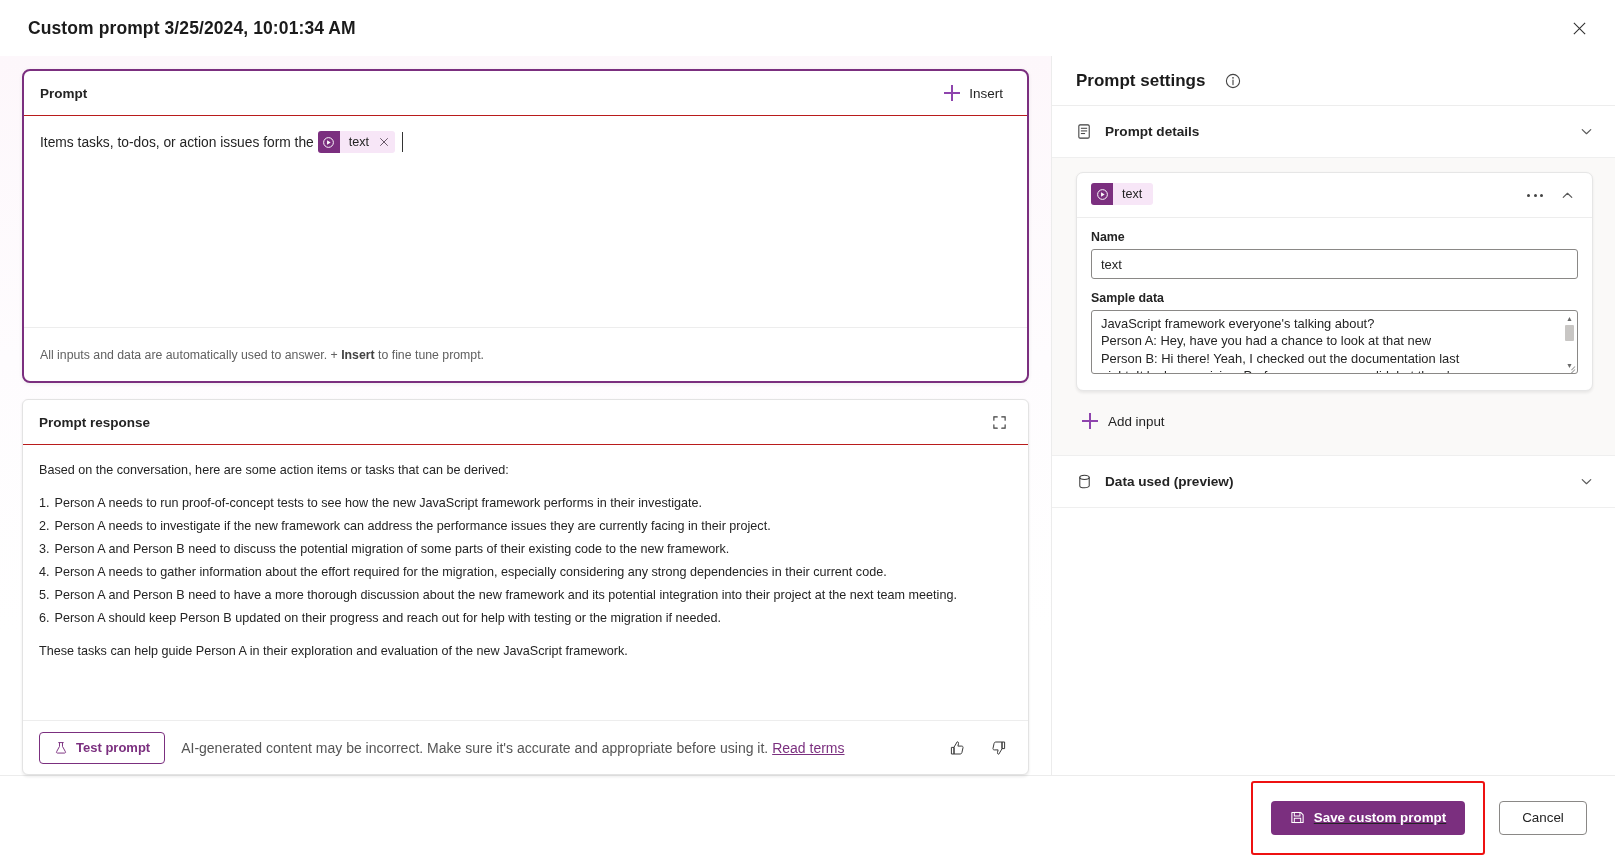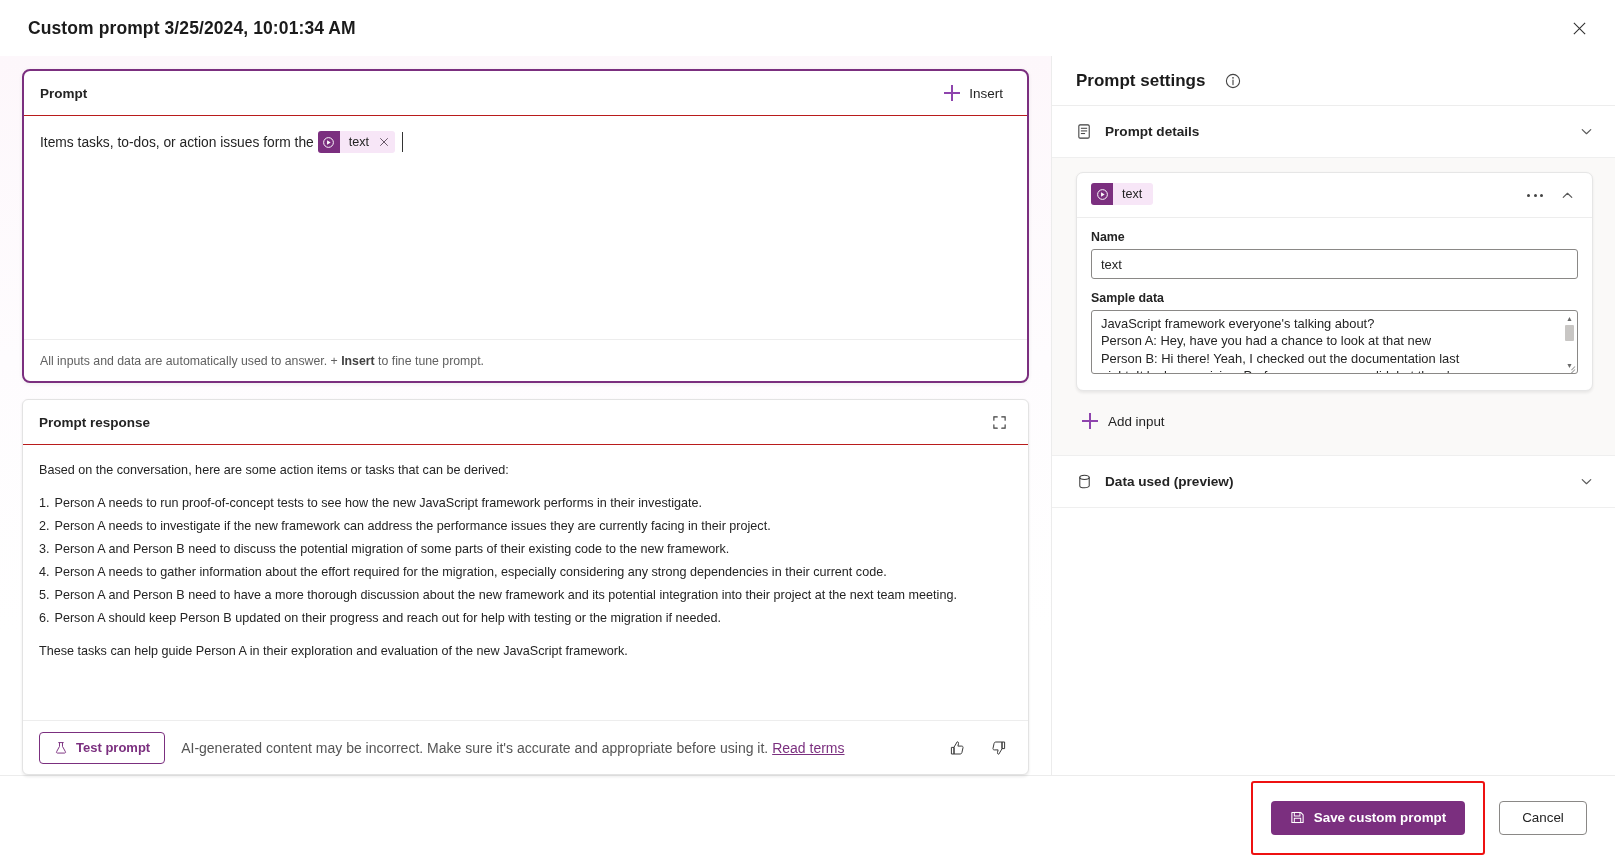--- a/index.html
+++ b/index.html
@@ -125,21 +125,21 @@
     justify-content:center; color:#5a4a5a; cursor:pointer;
     padding-right:4px;
   }
   .caret {
     display:inline-block; width:1px; height:20px;
     background:#333; margin-left:6px;
     vertical-align:middle; position:relative; top:-1px;
   }
 
   .prompt-foot {
-    height:42px;
+    height:54px;
     display:flex; align-items:center;
     padding:0 16px;
     border-top:1px solid #ededed;
     font-size:12.3px; color:#616161;
   }
   .prompt-foot b { font-weight:700; color:#424242; }
 
   
   .resp-card {
     flex:1;
@@ -294,20 +294,21 @@
     display:flex; align-items:center; justify-content:flex-end;
     gap:14px;
     padding:0 28px 0 0;
     background:#fff;
   }
   .hl-wrap {
     border:2.5px solid #ee1111;
     border-radius:3px;
     padding:18px;
     display:inline-block;
+    text-decoration:underline;
   }
   .btn-primary {
     background:#7b2f7f; color:#fff;
     border:none; border-radius:4px;
     height:34px; padding:0 18px;
     font-size:13.4px; font-weight:600;
     font-family:"Liberation Sans", sans-serif;
     display:flex; align-items:center; gap:9px;
     cursor:pointer; min-width:194px; justify-content:center;
   }

